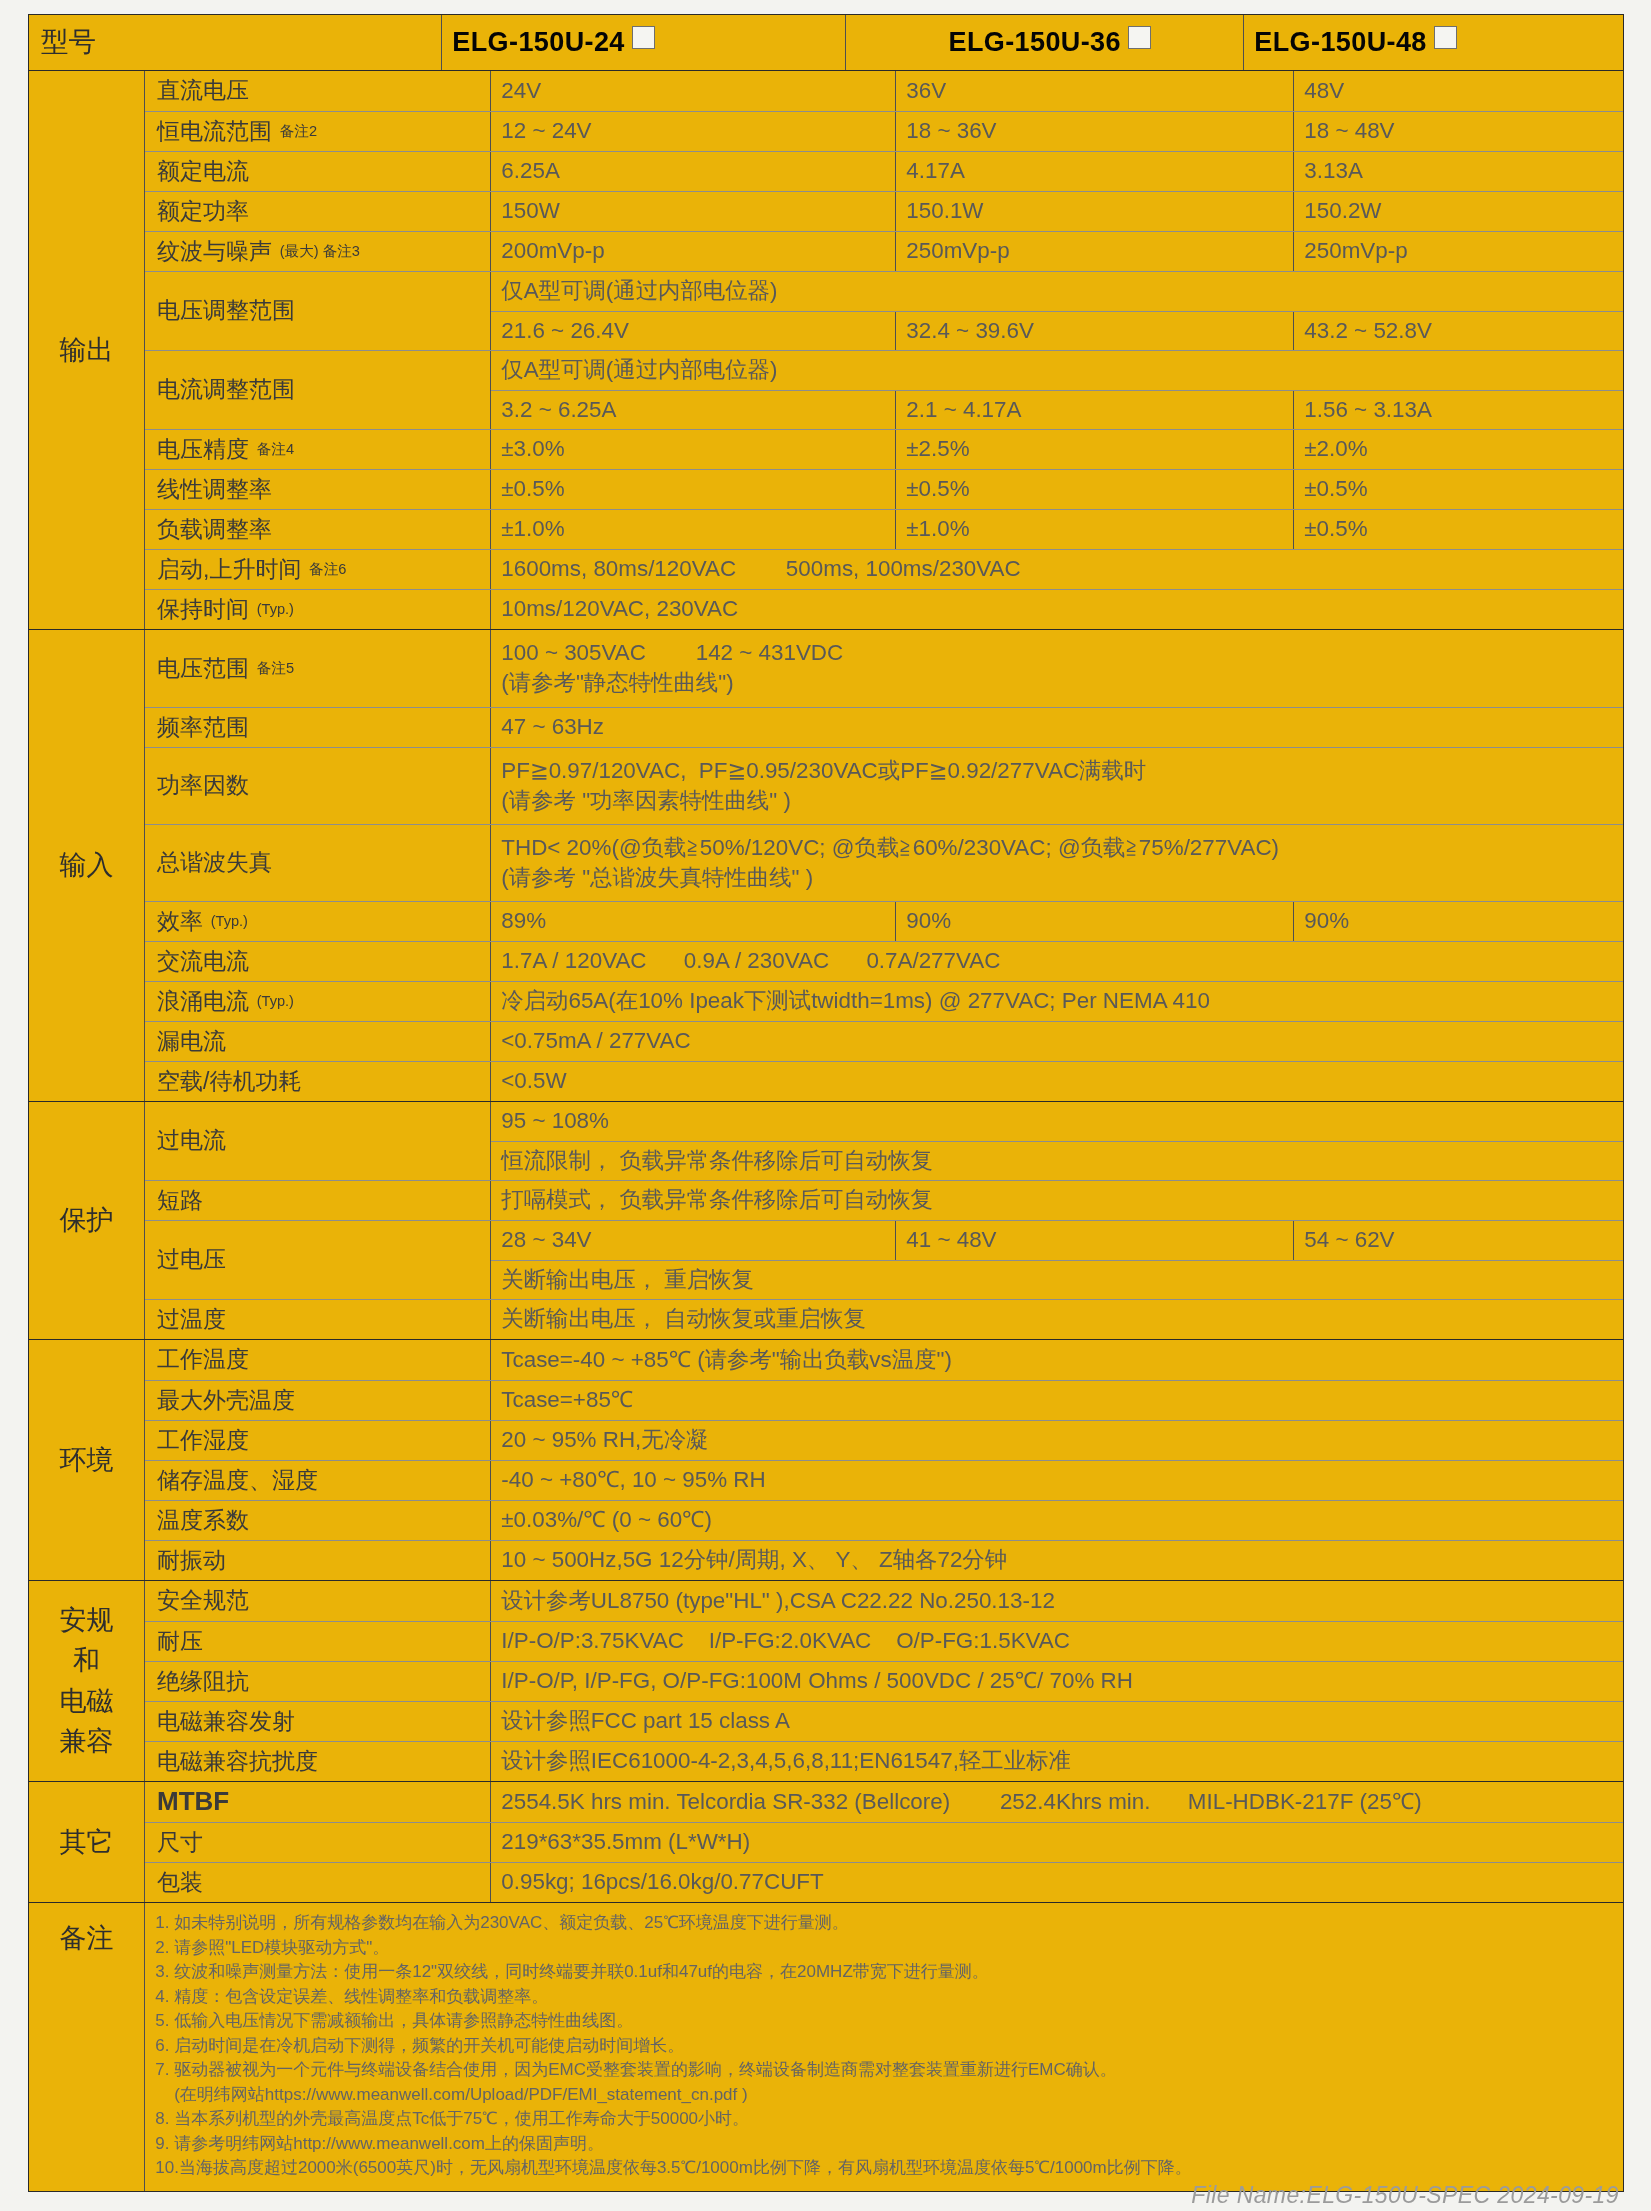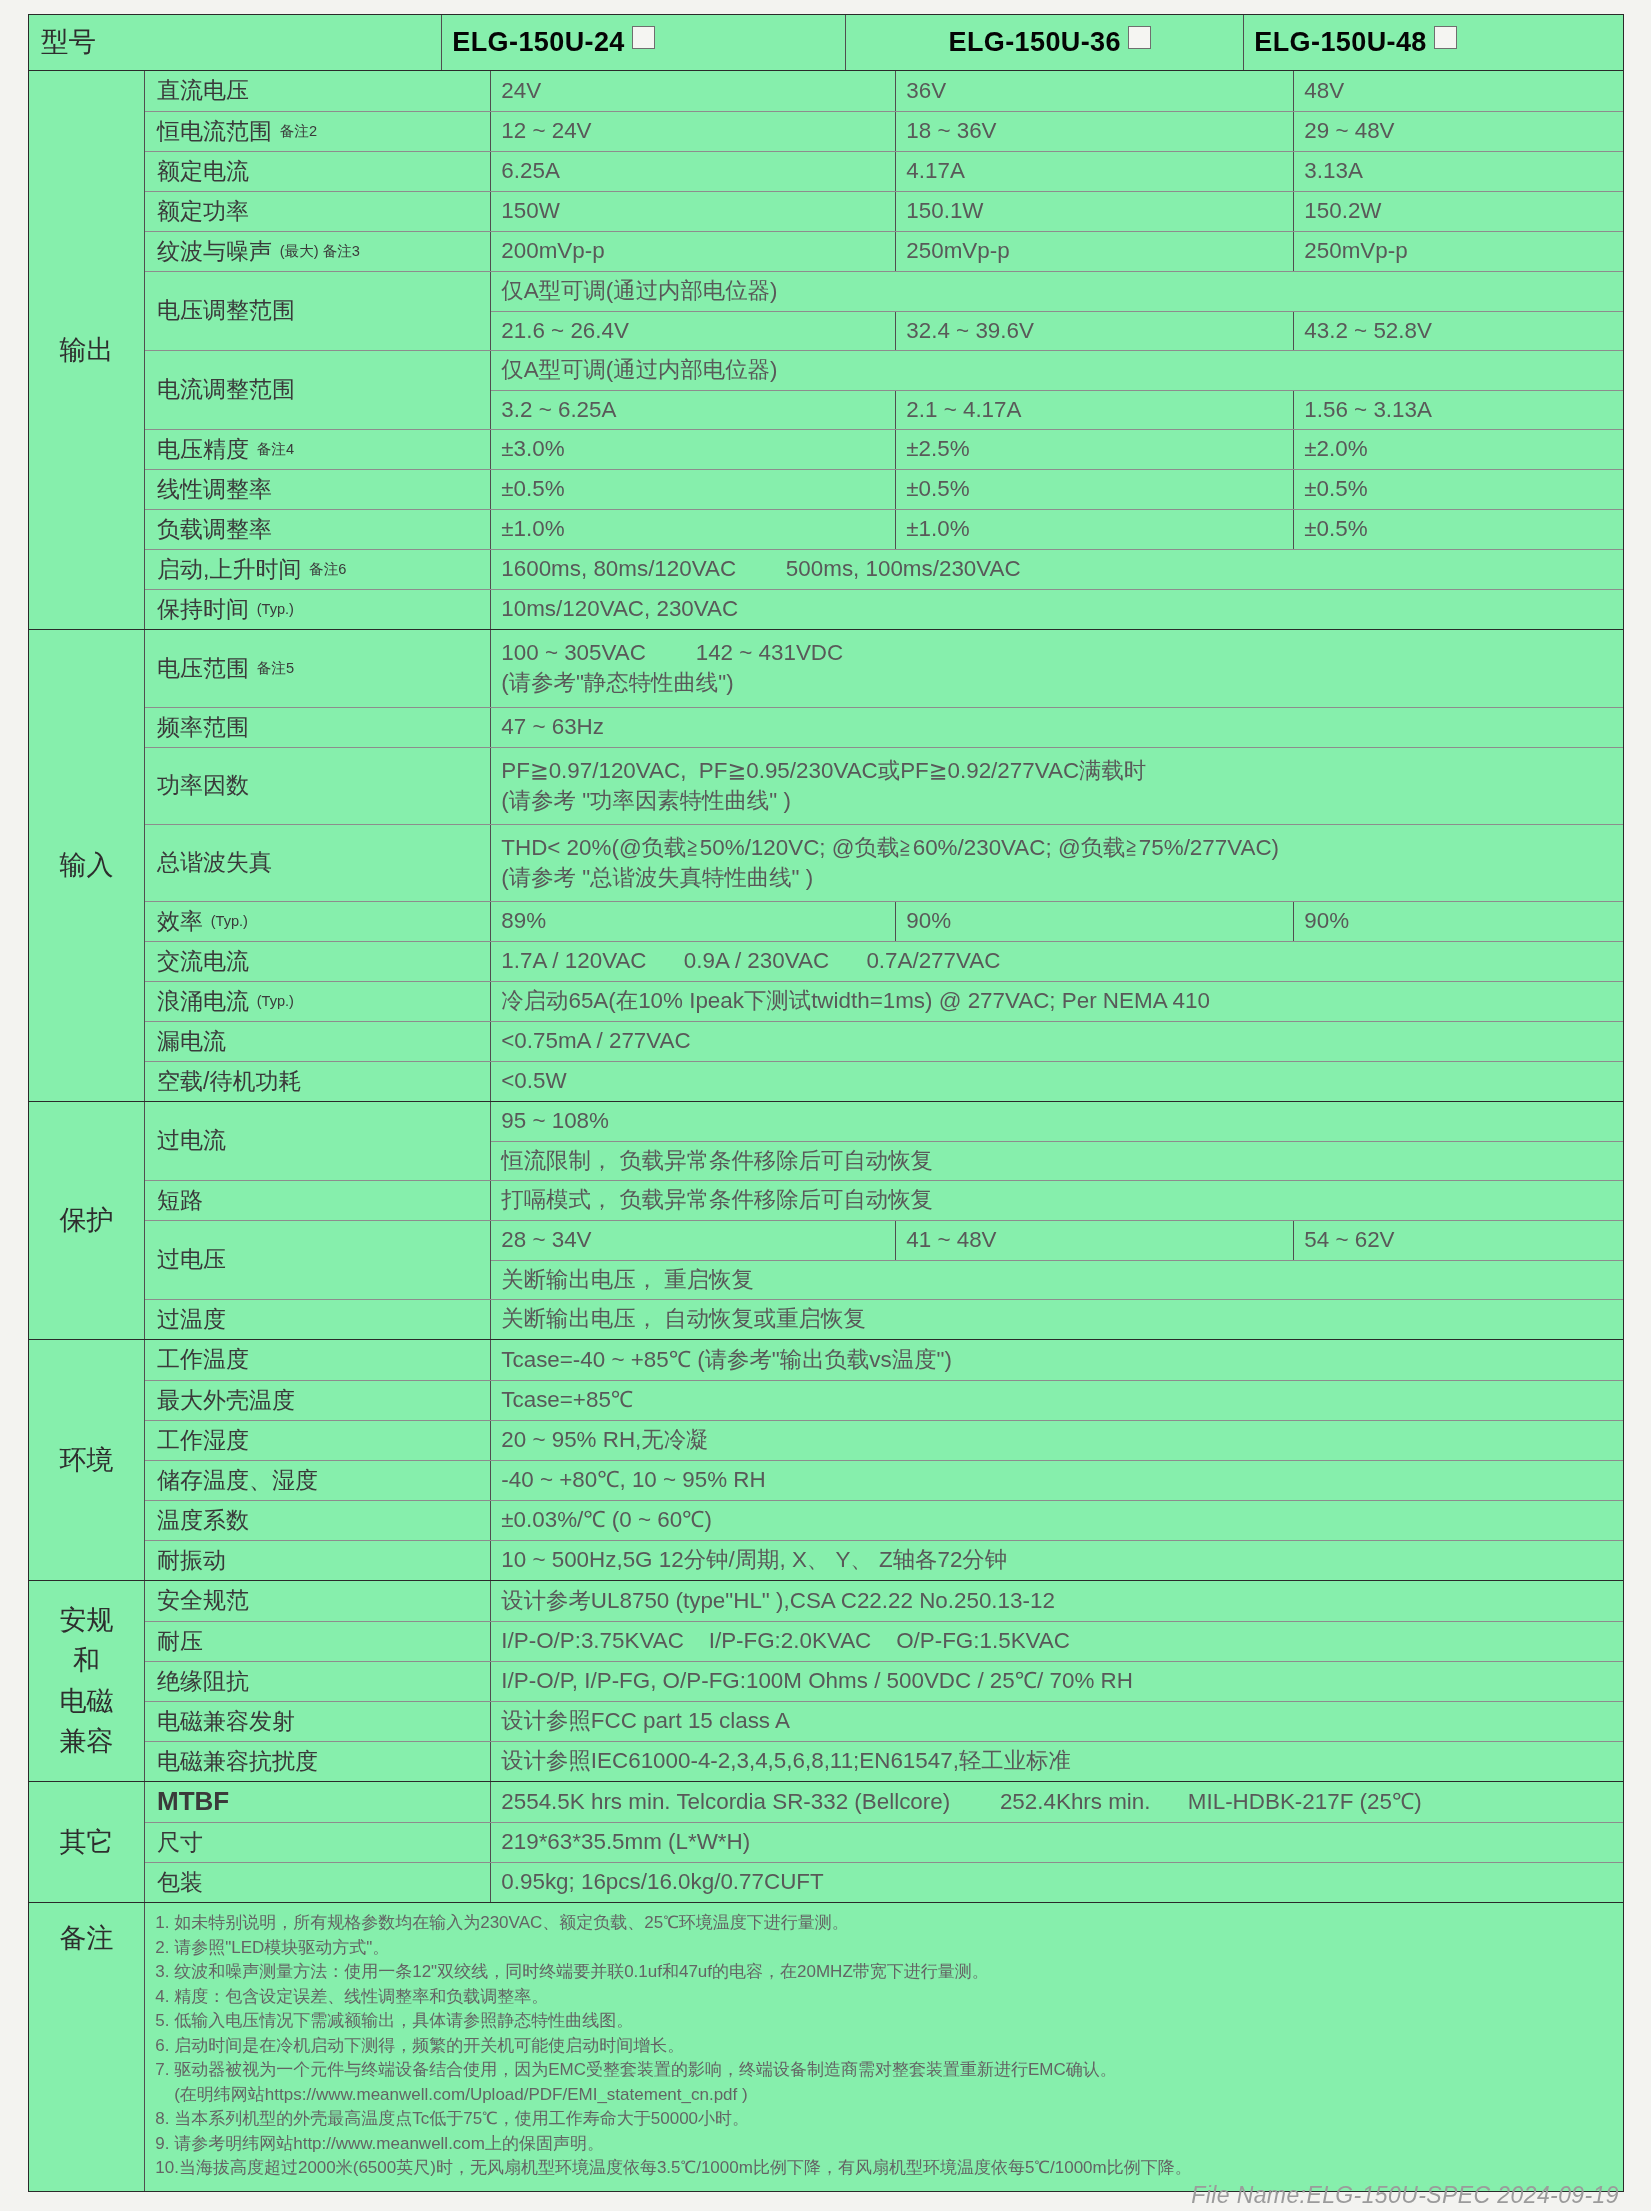--- a/index.html
+++ b/index.html
@@ -7,21 +7,21 @@
   .page {
     position: relative;
     width: 1652px; height: 2211px;
     background: #f3f3f0;
     font-family: "Liberation Sans", sans-serif;
     overflow: hidden;
   }
   .spec-table {
     position: absolute; left: 28px; top: 13.8px; width: 1596px;
     border: 1.7px solid #2a2a2a;
-    background: #86efac;
+    background: #eab308;
   }
   
   .thead { display: flex; height: 55px; align-items: stretch; }
   .th-model { width: 412px; display: flex; align-items: center; padding-left: 12px; font-size: 27.5px; color: #2e2e2e; }
   .th-col { display: flex; align-items: center; padding-left: 10.3px; border-left: 0.9px solid #4f4f4f; }
   .th-col .model-name { font-weight: bold; font-size: 27px; color: #050505; letter-spacing: 0.4px; }
   .th-c0 { width: 404px; } .th-c1 { width: 398px; justify-content: center; } .th-c2 { flex: 1; }
   .cbx { display: inline-block; width: 23px; height: 23px; border: 1.7px solid #6f6f6f; background: #f5f5f2; margin-left: 6.9px; margin-bottom: 10.3px; }
   
   .section { display: flex; border-top: 1.7px solid #2a2a2a; }
@@ -104,21 +104,21 @@
             </div>
             <div class="row">
               <div class="param">
                 <span class="param-label">恒电流范围</span>
                 <span class="note">备注2</span>
               </div>
               <div class="vals">
                 <div class="subrow">
                   <div class="cell c0">12 ~ 24V</div>
                   <div class="cell c1">18 ~ 36V</div>
-                  <div class="cell c2">29 ~ 48V</div>
+                  <div class="cell c2">18 ~ 48V</div>
                 </div>
               </div>
             </div>
             <div class="row">
               <div class="param">
                 <span class="param-label">额定电流</span>
               </div>
               <div class="vals">
                 <div class="subrow">
                   <div class="cell c0">6.25A</div>

